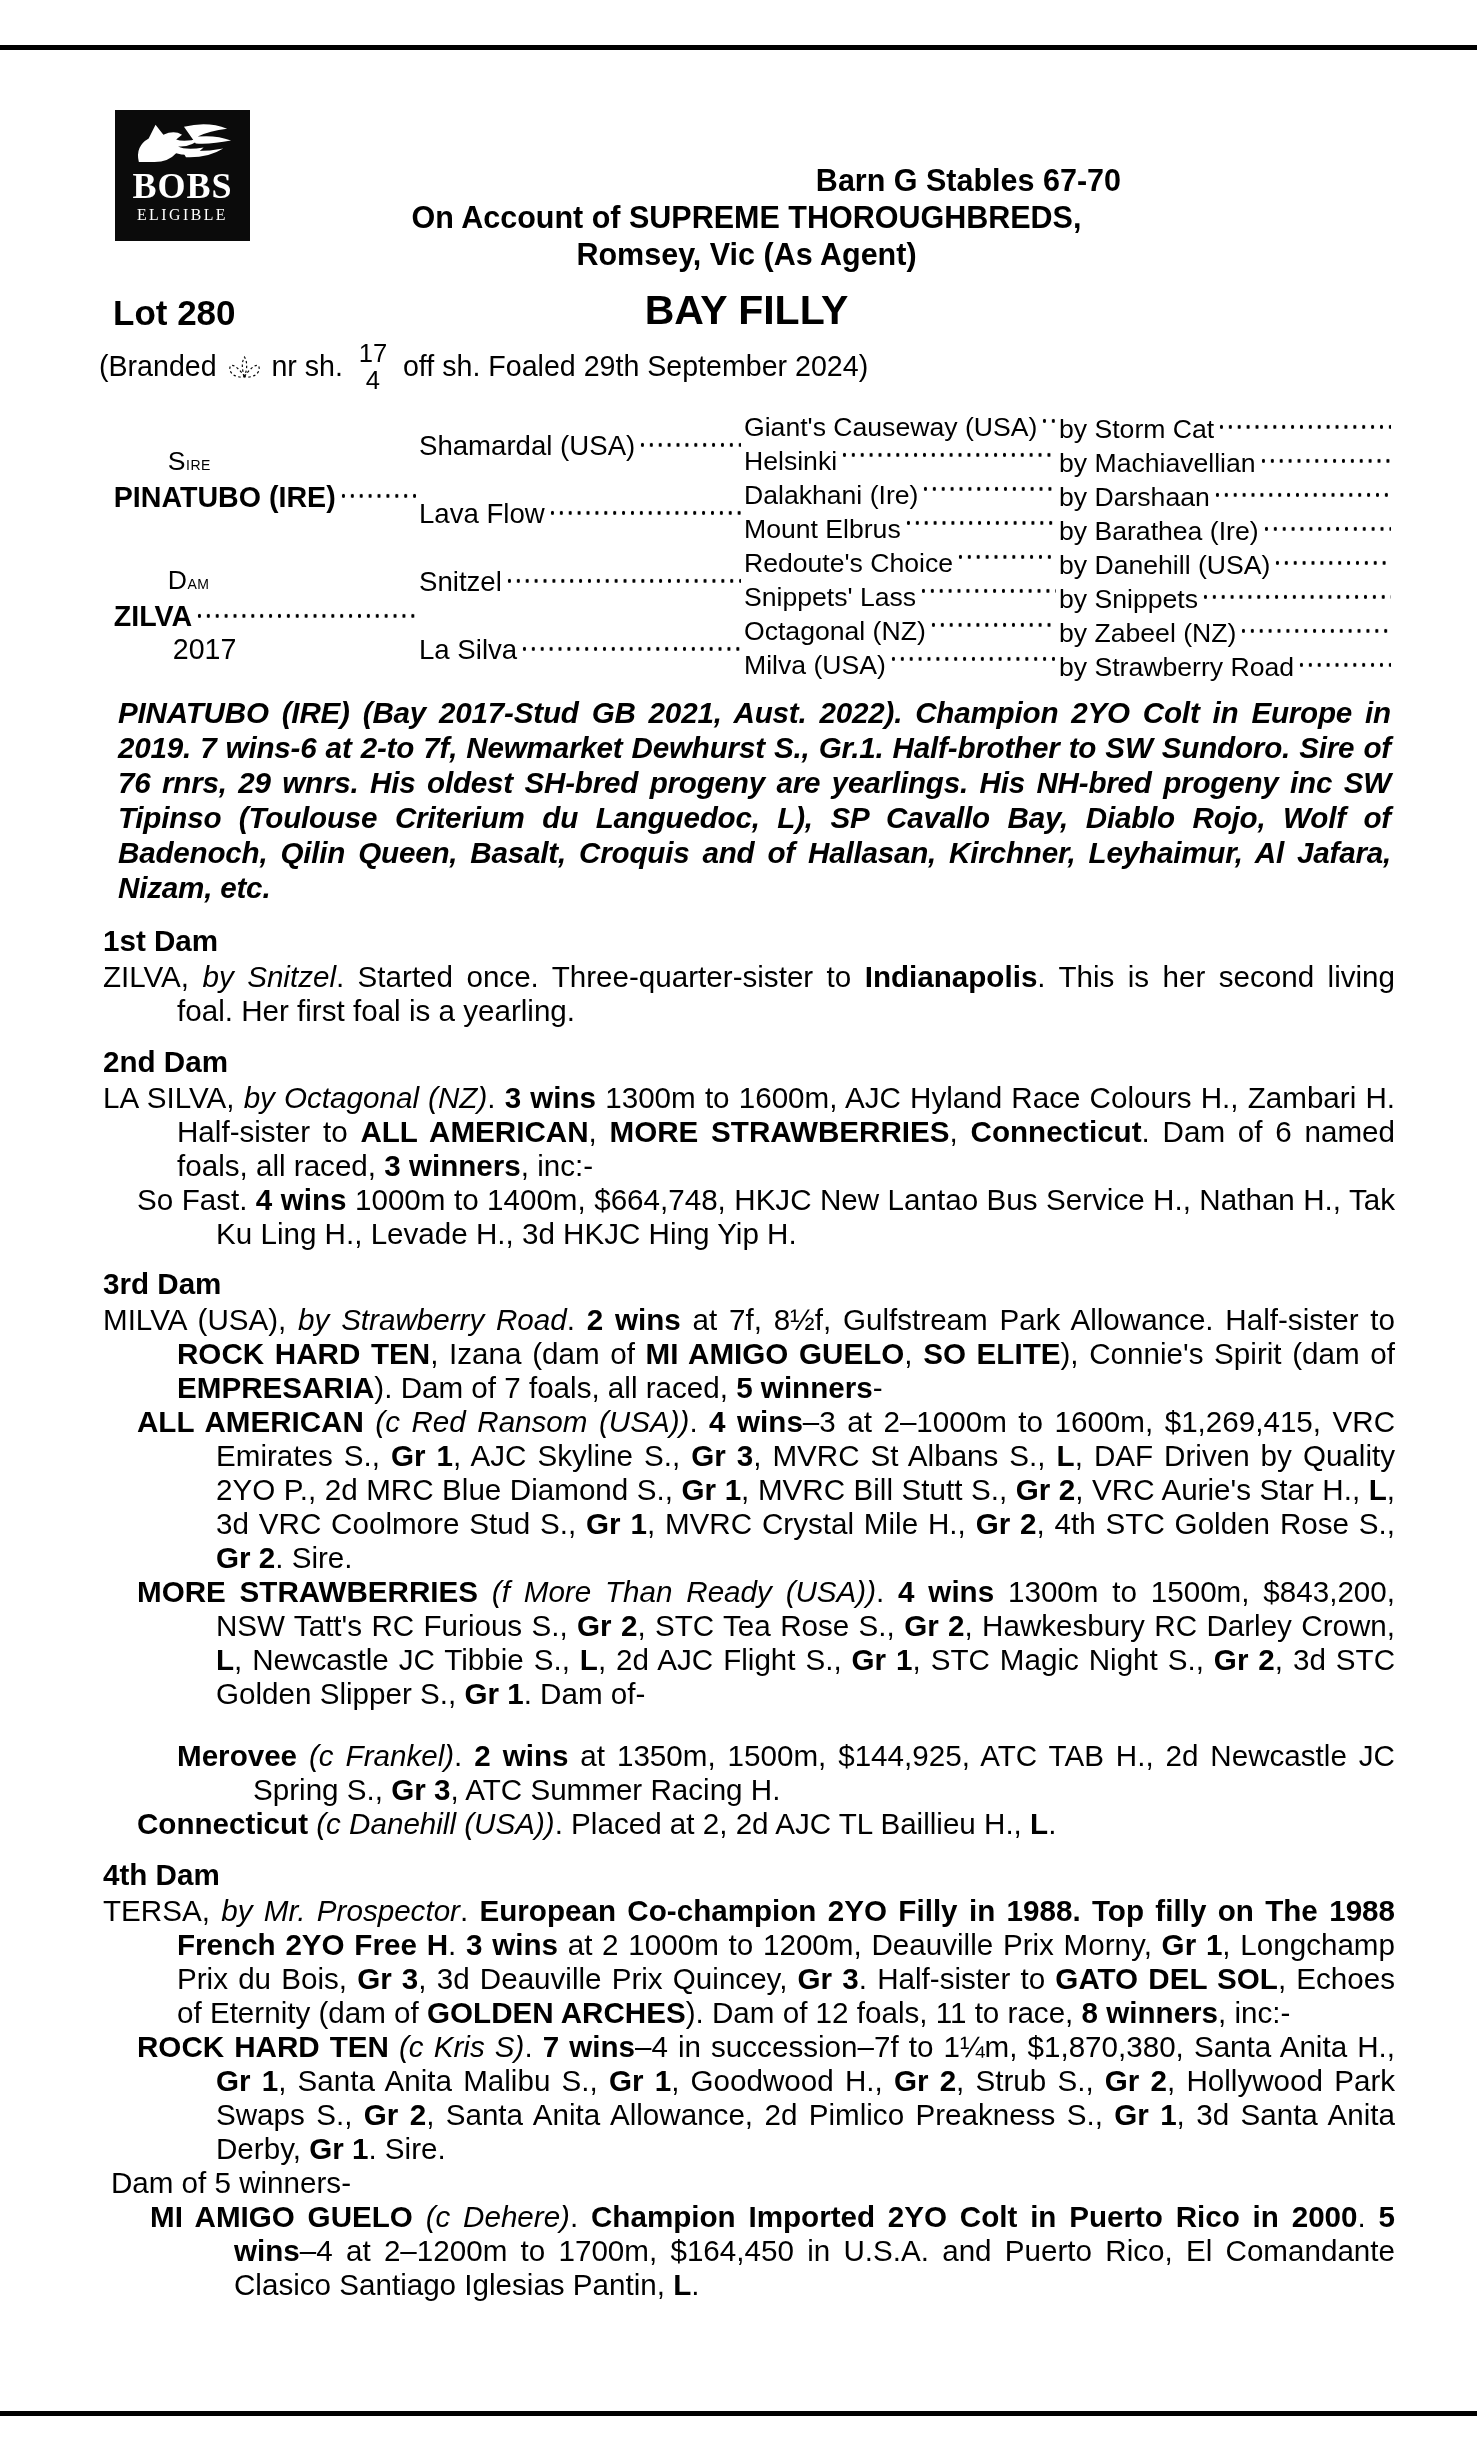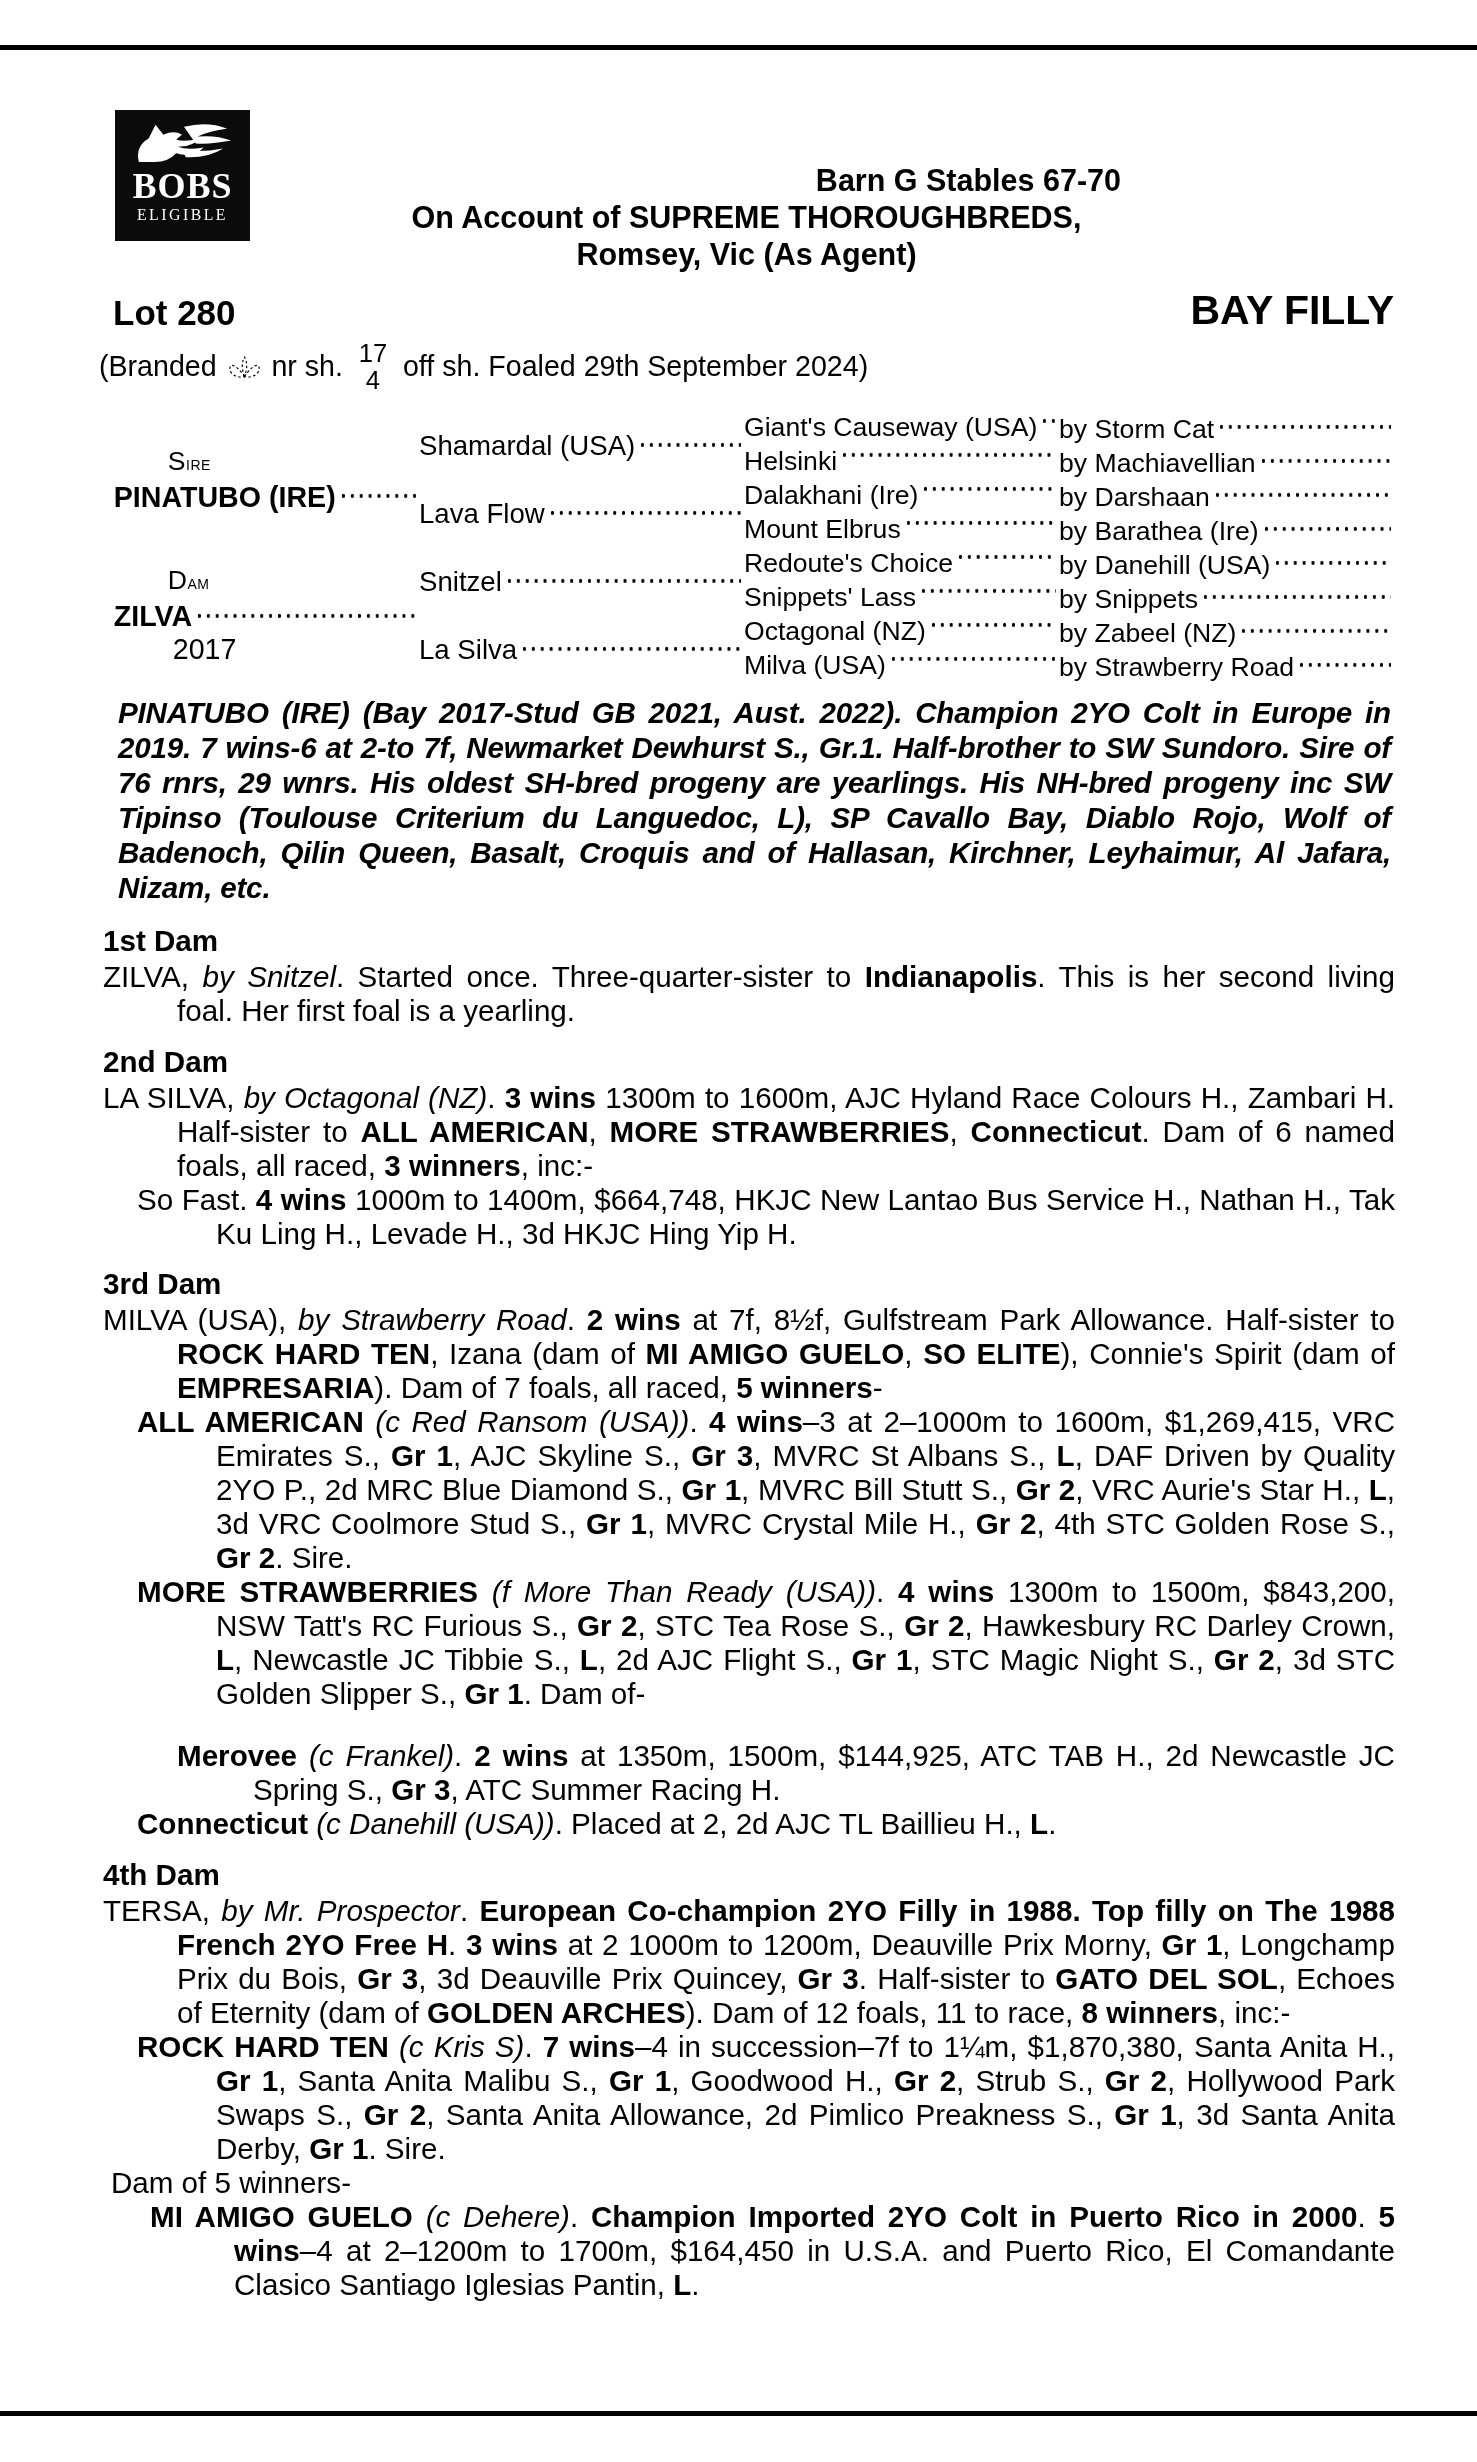--- a/index.html
+++ b/index.html
@@ -29,21 +29,21 @@
     font-family:"Liberation Serif",serif;color:#fff;font-size:15.8px;
     letter-spacing:2.5px;line-height:19.7px;
   }
   .barn{position:absolute;top:163px;left:99px;width:1022px;text-align:right;
         font-weight:bold;font-size:30.5px;}
   .acct1{position:absolute;top:200px;left:99px;width:1295px;text-align:center;
         font-weight:bold;font-size:30.5px;}
   .acct2{position:absolute;top:237px;left:99px;width:1295px;text-align:center;
         font-weight:bold;font-size:30.5px;}
   .lot{position:absolute;top:293px;left:113px;font-weight:bold;font-size:35px;}
-  .title{position:absolute;top:287px;left:99px;width:1295px;text-align:right;
+  .title{position:absolute;top:287px;left:99px;width:1295px;text-align:center;
         font-weight:bold;font-size:41px;}
   .branded{
     position:absolute;top:328px;left:99px;width:1295px;height:77px;
     display:flex;align-items:center;font-size:28.6px;gap:9.9px;
   }
   .brand-num{display:inline-flex;flex-direction:column;align-items:center;
     font-size:25.6px;line-height:26.6px;margin:0 5.9px;}
 
   
   .ped{

